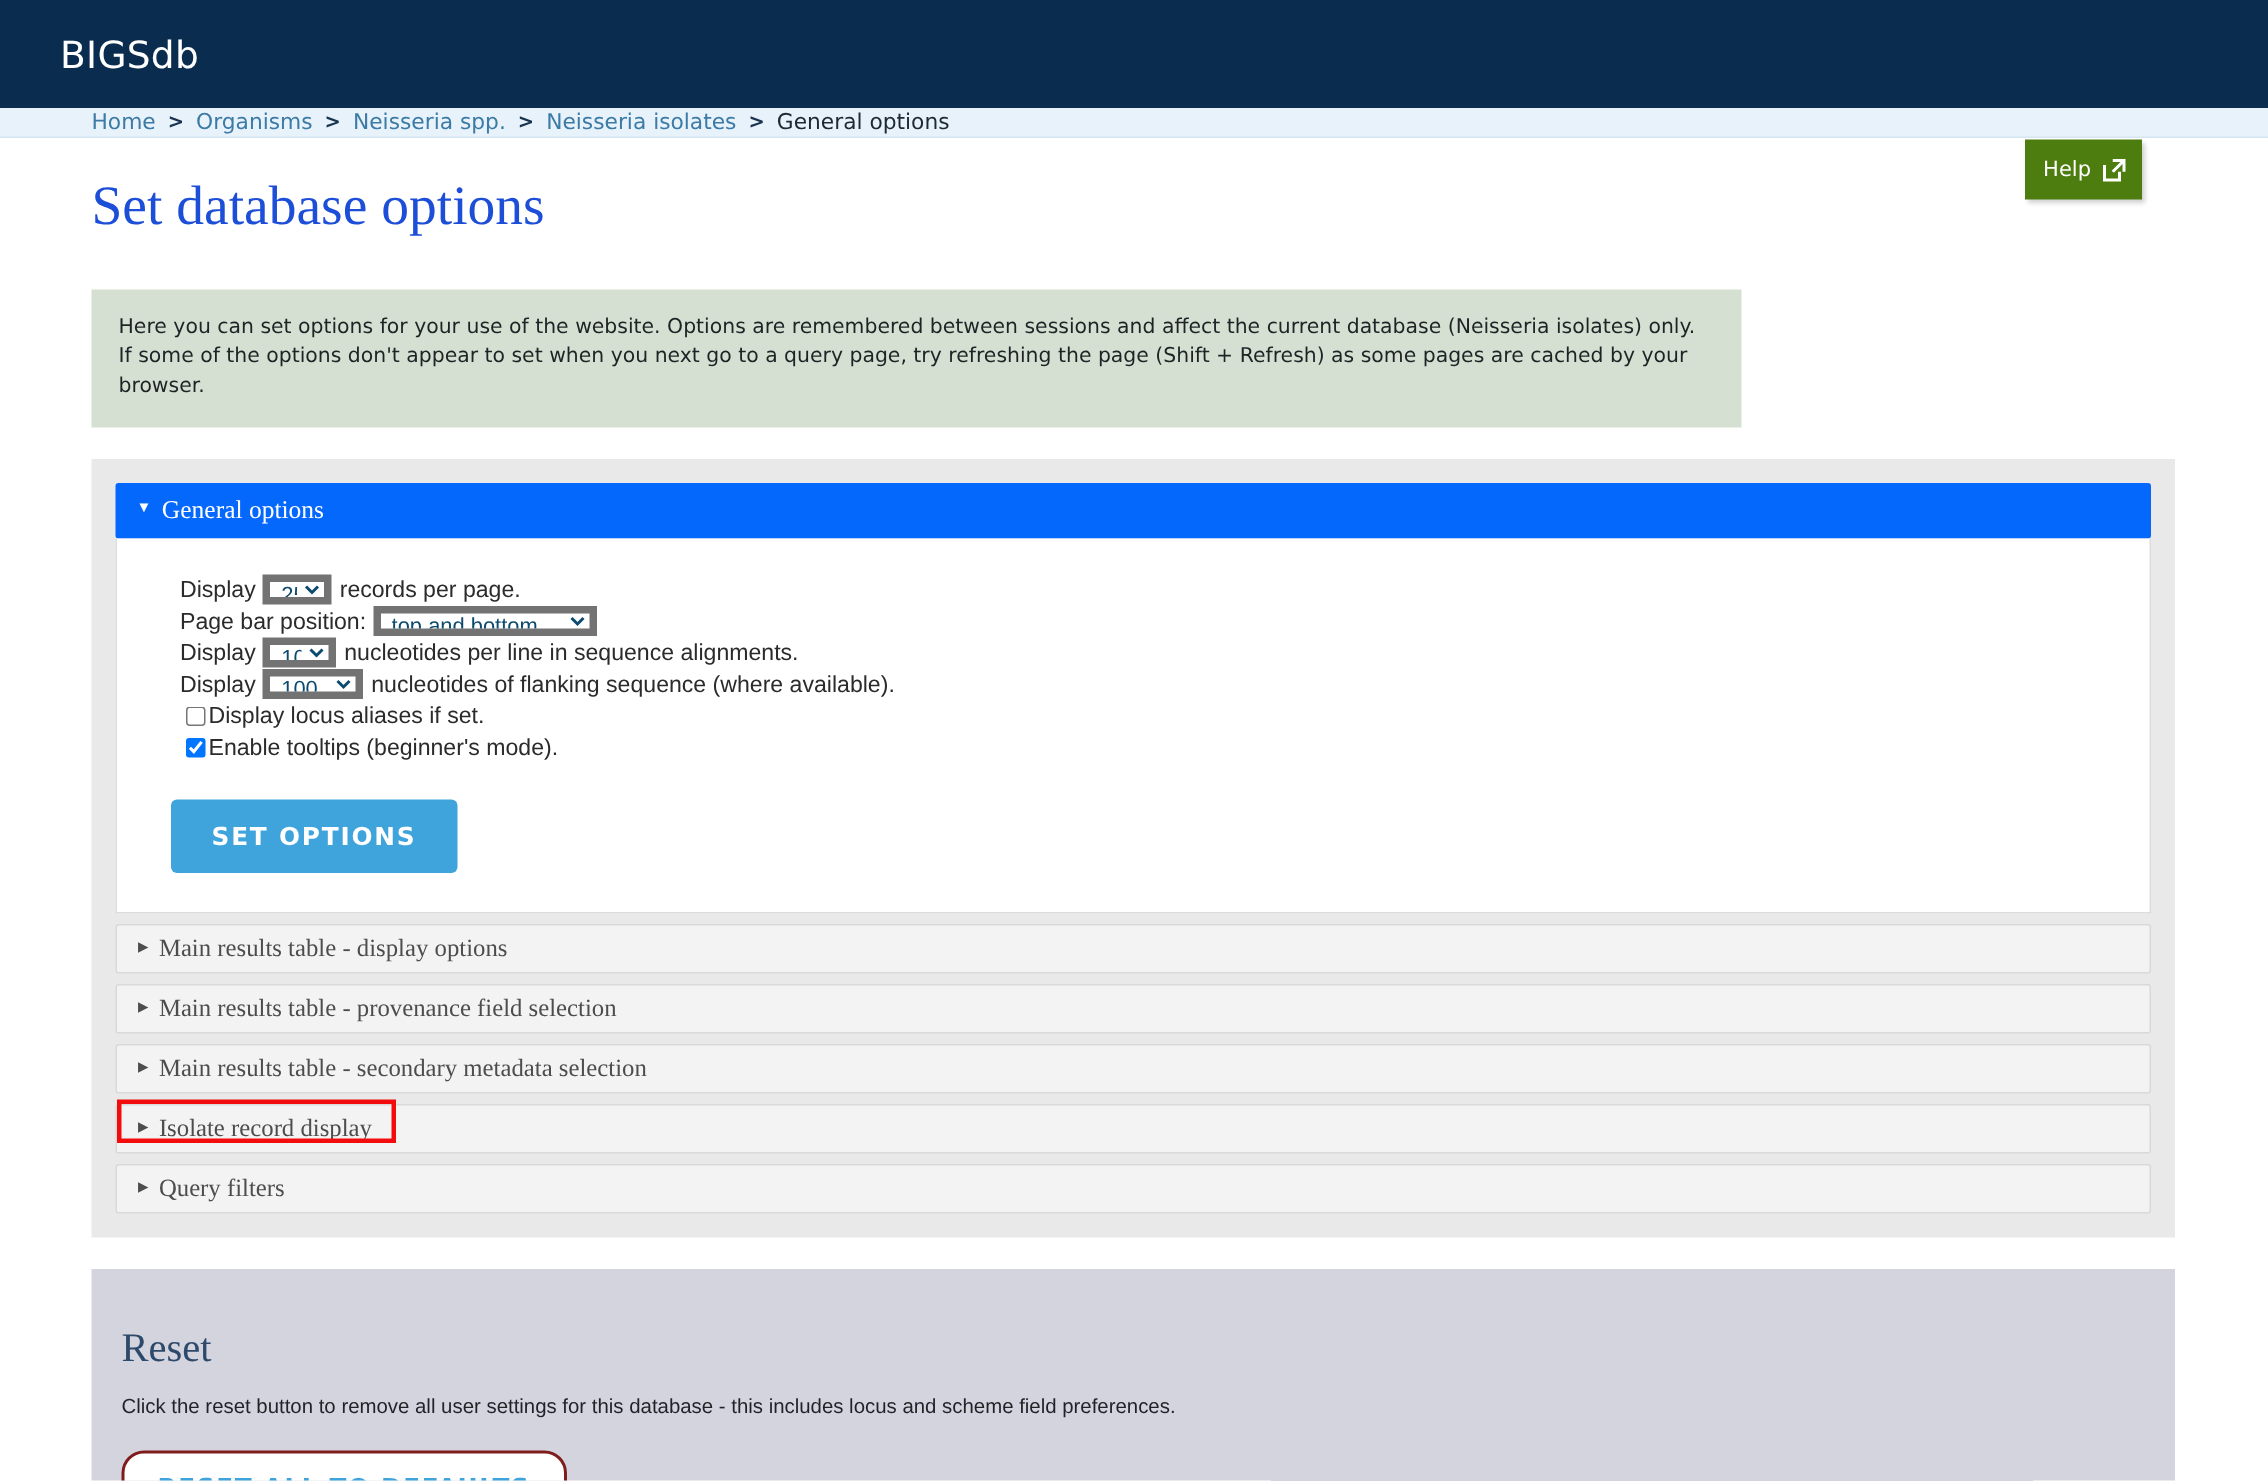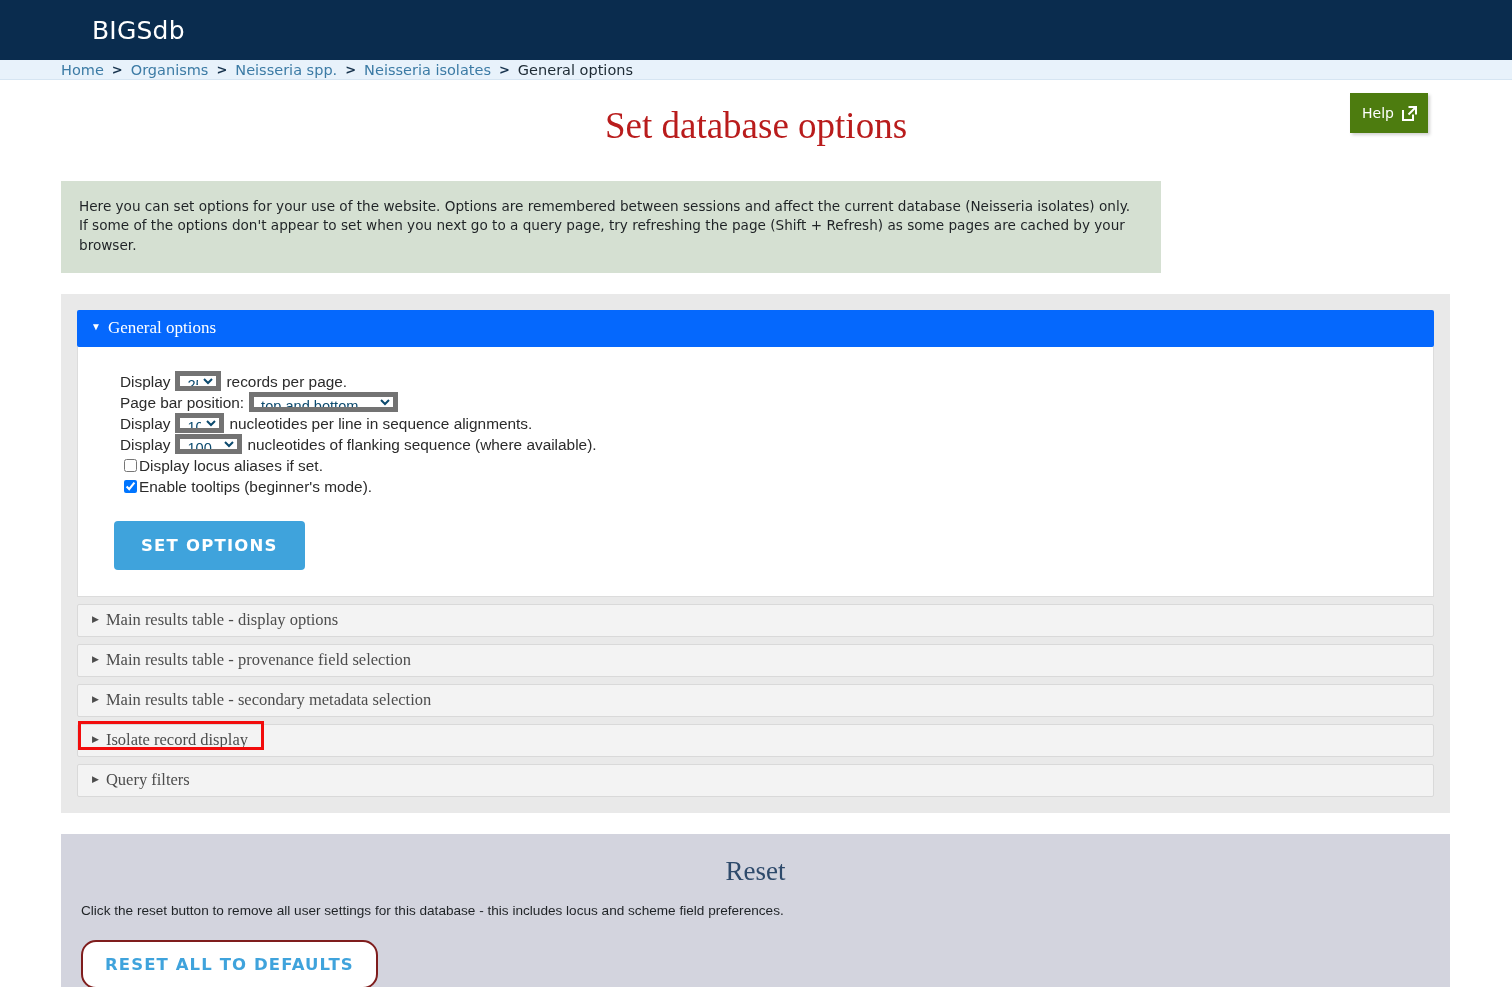--- a/index.html
+++ b/index.html
@@ -9,25 +9,25 @@
   body {
     width: 1512px;
     height: 987px;
     background: #ffffff;
     font-family: "Liberation Sans", sans-serif;
     overflow: hidden;
   }
 
   
   .topbar {
-    height: 60px;
+    height: 72px;
     background: #0a2c4e;
     display: flex;
     align-items: center;
-    padding-left: 92px;
+    padding-left: 40px;
     box-sizing: border-box;
   }
   .brand {
     color: #ffffff;
     font-size: 25px;
     letter-spacing: 0.2px;
     font-family: "DejaVu Sans", sans-serif;
     font-weight: 400;
   }
 
@@ -84,24 +84,23 @@
   
   .content {
     position: relative;
     padding: 0 61px;
     box-sizing: border-box;
   }
   h1.page-title {
     font-family: "Liberation Serif", serif;
     font-size: 37px;
     font-weight: 400;
-    color: #b91c1c;
+    color: #1d4ed8;
     margin: 22px 0 0 0;
     line-height: 1.3;
-    text-align: center;
   }
 
   
   .infobox {
     margin-top: 31px;
     background: #d5e0d2;
     padding: 16px 18px 18px 18px;
     box-sizing: border-box;
     font-family: "DejaVu Sans", sans-serif;
     font-size: 13.6px;
@@ -244,22 +243,21 @@
     background: #d3d4de;
     width: 1389px;
     padding: 22px 20px 26px 20px;
     box-sizing: border-box;
   }
   h2.reset-title {
     font-family: "Liberation Serif", serif;
     font-size: 27px;
     font-weight: 400;
     color: #2e4a6b;
-    margin: 0 0 16px 0;
-    text-align: center;
+    margin: 15px 0 16px 0;
   }
   .reset-text {
     font-family: Liberation Sans, sans-serif;
     font-size: 13.6px;
     color: #1f2326;
     margin-bottom: 22px;
   }
   .btn-reset {
     background: #ffffff;
     color: #3fa3dc;

